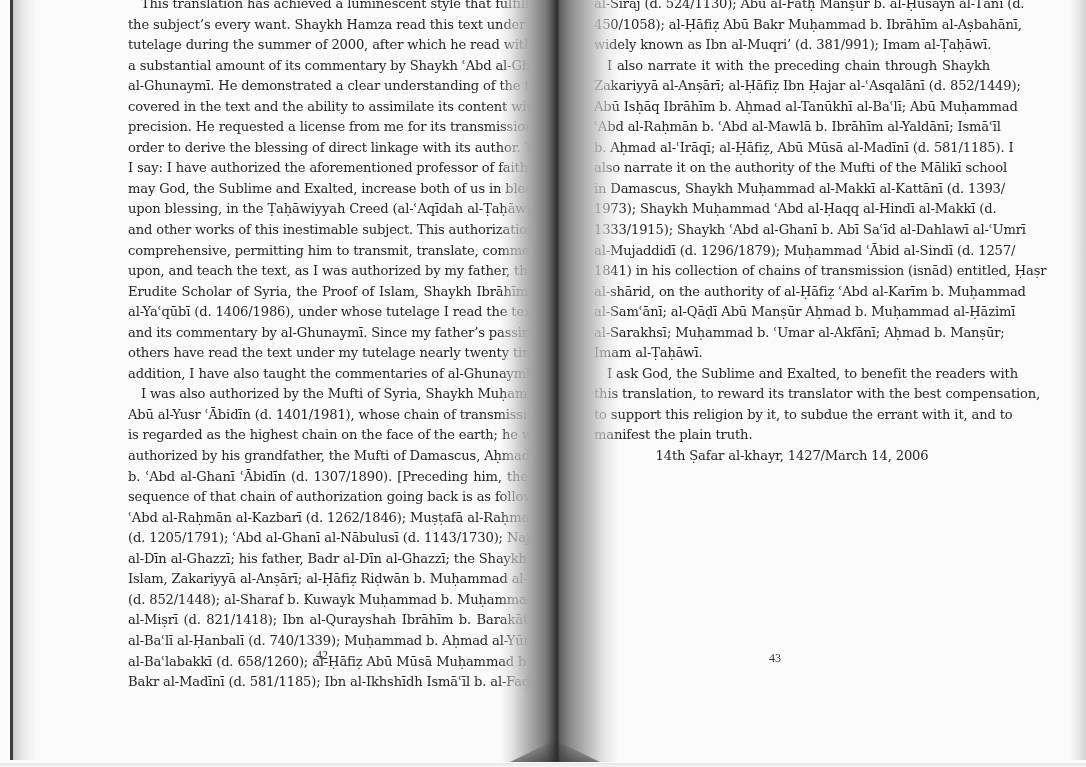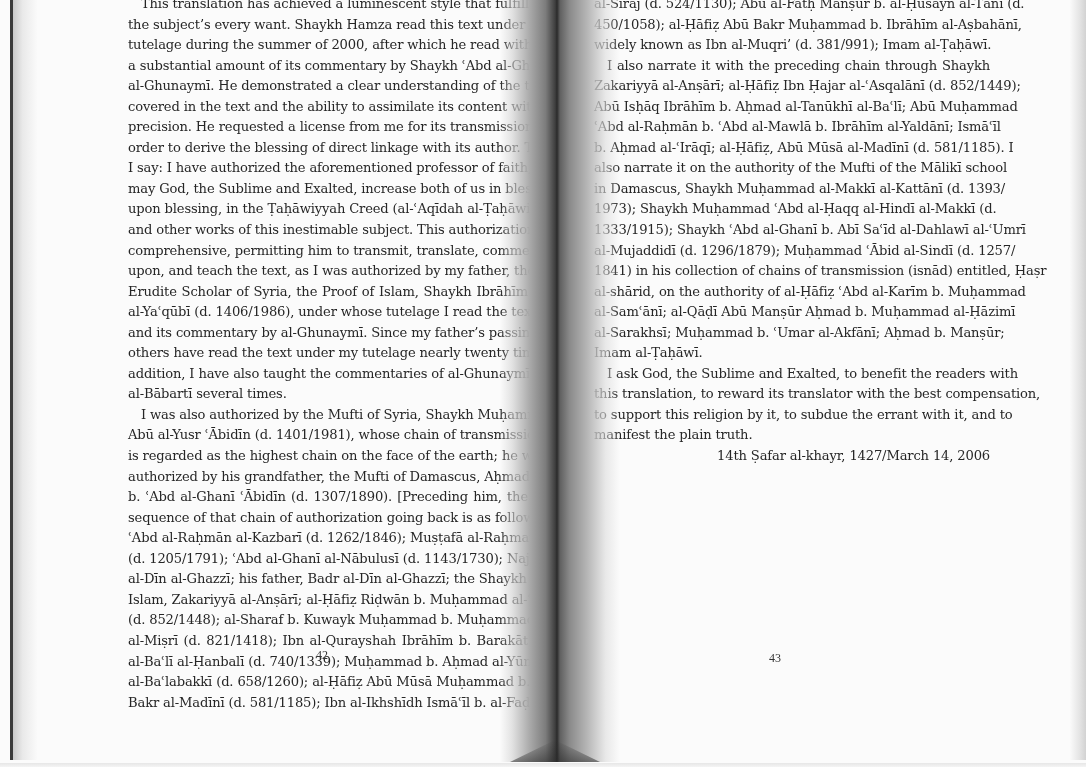--- a/index.html
+++ b/index.html
@@ -106,21 +106,21 @@
     .signature {
       display: block;
       text-align: right;
       margin-top: 24px;
       font-size: 11.6px;
       letter-spacing: 2.2px;
       height: 20.55px;
     }
     .sig-date {
       display: block;
-      text-align: right;
+      text-align: center;
       height: 20.55px;
     }
     .page-number {
       position: absolute;
       font-family: "DejaVu Serif", "Liberation Serif", serif;
       font-size: 12px;
       color: #333333;
     }
     .pn-left { left: 316px; top: 648px; font-family: Liberation Serif, serif; }
     .pn-right { left: 769px; top: 651px; font-family: Liberation Serif, serif; }
@@ -146,21 +146,20 @@
       <span class="line">may God, the Sublime and Exalted, increase both of us in blessing</span>
       <span class="line">upon blessing, in the Ṭaḥāwiyyah Creed (al-ʿAqīdah al-Ṭaḥāwiyyah)</span>
       <span class="line">and other works of this inestimable subject. This authorization is</span>
       <span class="line">comprehensive, permitting him to transmit, translate, comment</span>
       <span class="line">upon, and teach the text, as I was authorized by my father, the</span>
       <span class="line">Erudite Scholar of Syria, the Proof of Islam, Shaykh Ibrāhīm</span>
       <span class="line">al-Yaʿqūbī (d. 1406/1986), under whose tutelage I read the text</span>
       <span class="line">and its commentary by al-Ghunaymī. Since my father’s passing,</span>
       <span class="line">others have read the text under my tutelage nearly twenty times. In</span>
       <span class="line">addition, I have also taught the commentaries of al-Ghunaymī and</span>
-      <span class="line last">al-Bābartī several times.</span>
       <span class="line indent">I was also authorized by the Mufti of Syria, Shaykh Muḥammad</span>
       <span class="line">Abū al-Yusr ʿĀbidīn (d. 1401/1981), whose chain of transmission</span>
       <span class="line">is regarded as the highest chain on the face of the earth; he was</span>
       <span class="line">authorized by his grandfather, the Mufti of Damascus, Aḥmad</span>
       <span class="line">b. ʿAbd al-Ghanī ʿĀbidīn (d. 1307/1890). [Preceding him, the</span>
       <span class="line">sequence of that chain of authorization going back is as follows]:</span>
       <span class="line">ʿAbd al-Raḥmān al-Kazbarī (d. 1262/1846); Muṣṭafā al-Raḥmatī</span>
       <span class="line">(d. 1205/1791); ʿAbd al-Ghanī al-Nābulusī (d. 1143/1730); Najm</span>
       <span class="line">al-Dīn al-Ghazzī; his father, Badr al-Dīn al-Ghazzī; the Shaykh of</span>
       <span class="line">Islam, Zakariyyā al-Anṣārī; al-Ḥāfiẓ Riḍwān b. Muḥammad al-ʿUqbī</span>

